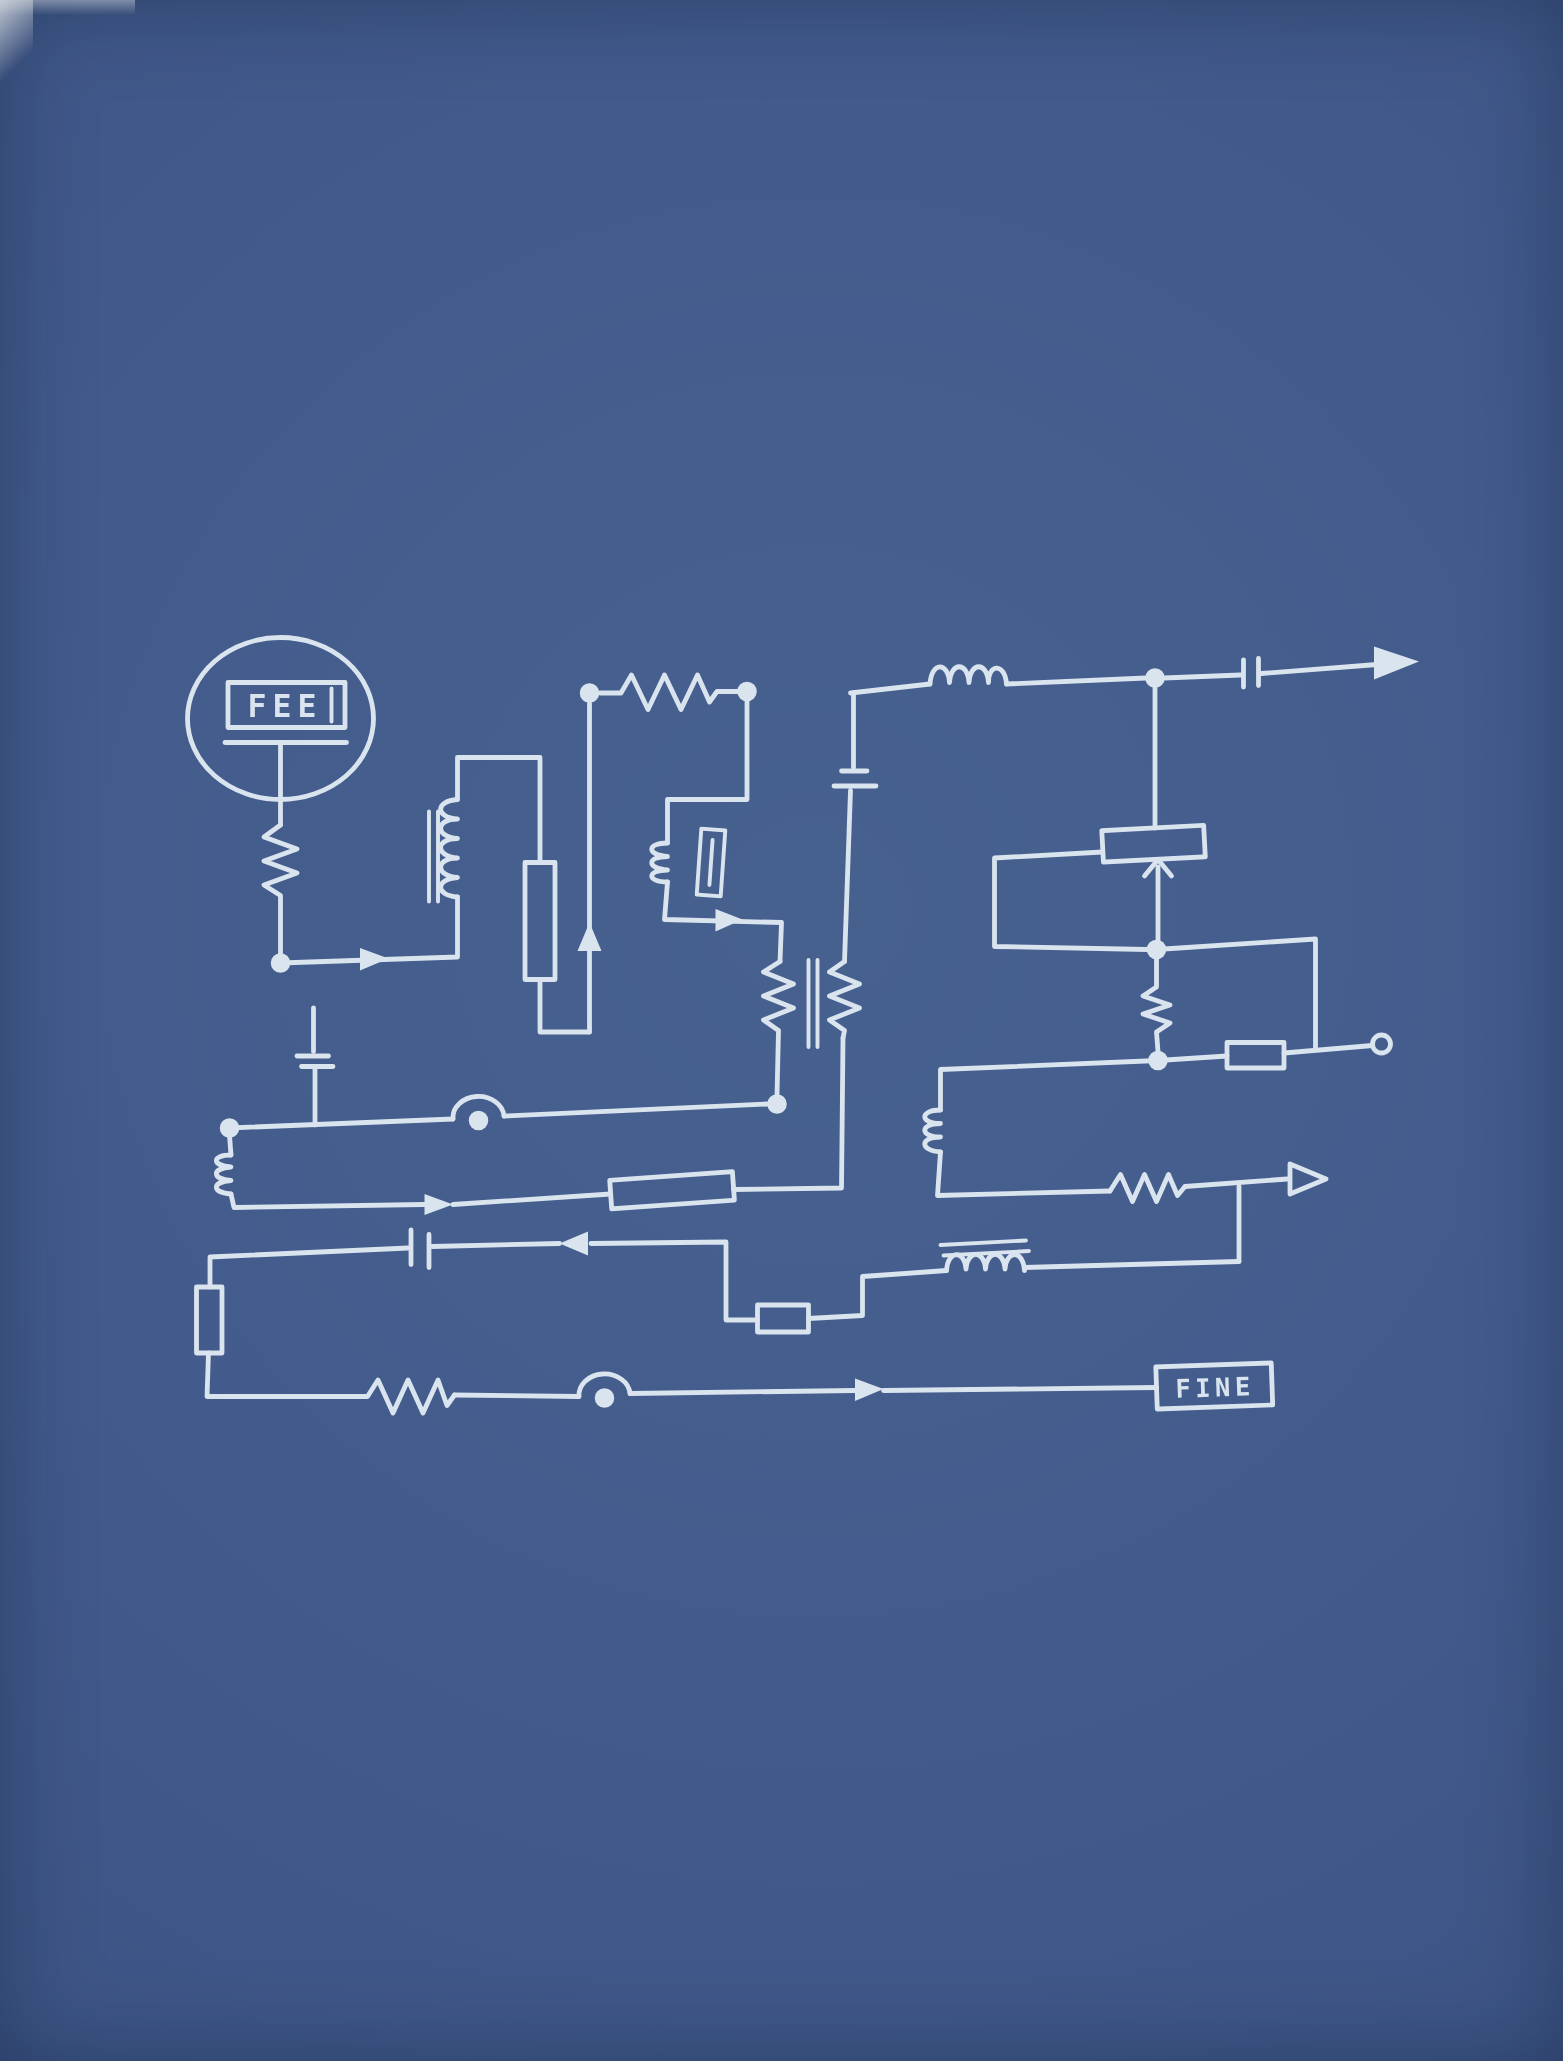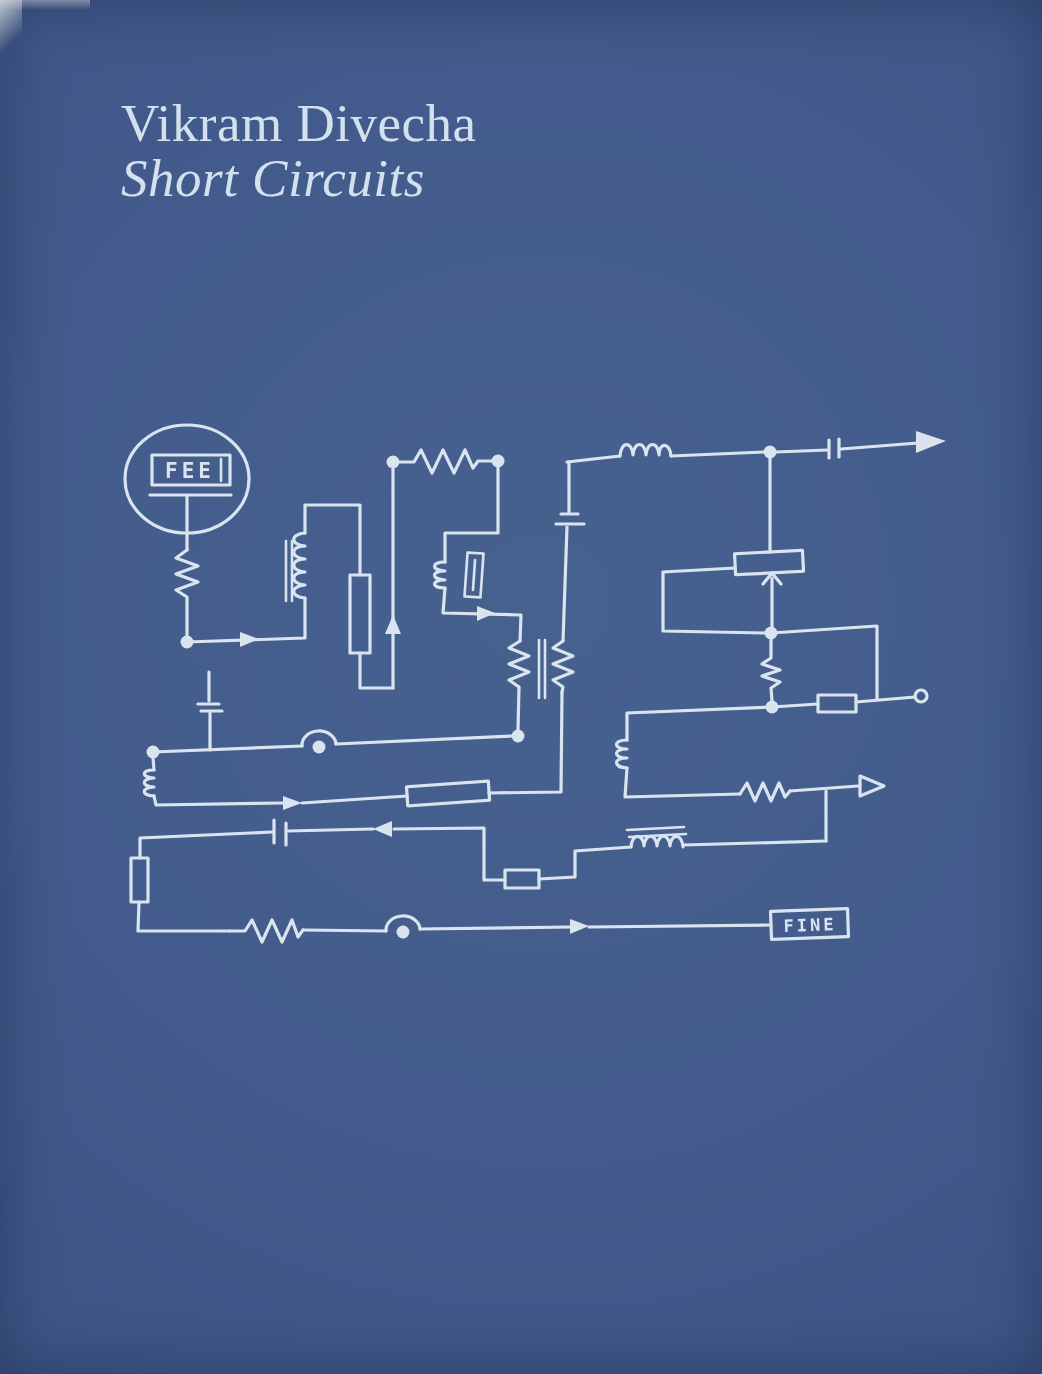--- a/index.html
+++ b/index.html
@@ -44,24 +44,20 @@
     font-weight:700;
   }
 </style>
 </head>
 <body>
 
 <div class="page">
   <div class="corner-light"></div>
   <div class="corner-light2"></div>
 
-  <div class="title-block">
-    <div class="title-line">Vikram Divecha</div>
-    <div class="subtitle-line">Short Circuits</div>
-  </div>
 
   <svg class="circuit" viewBox="0 0 1042 1374">
 
     <g>
       <ellipse class="wire" cx="187" cy="479" rx="62" ry="54"></ellipse>
       <rect class="wire" x="152" y="455" width="78" height="30"></rect>
       <path class="wire-thin" d="M221,459 V481"></path>
       <path class="wire" d="M150,495 H231"></path>
       <text class="diagram-label" x="190" y="478" font-size="21" letter-spacing="4" text-anchor="middle">FEE</text>
     </g>

